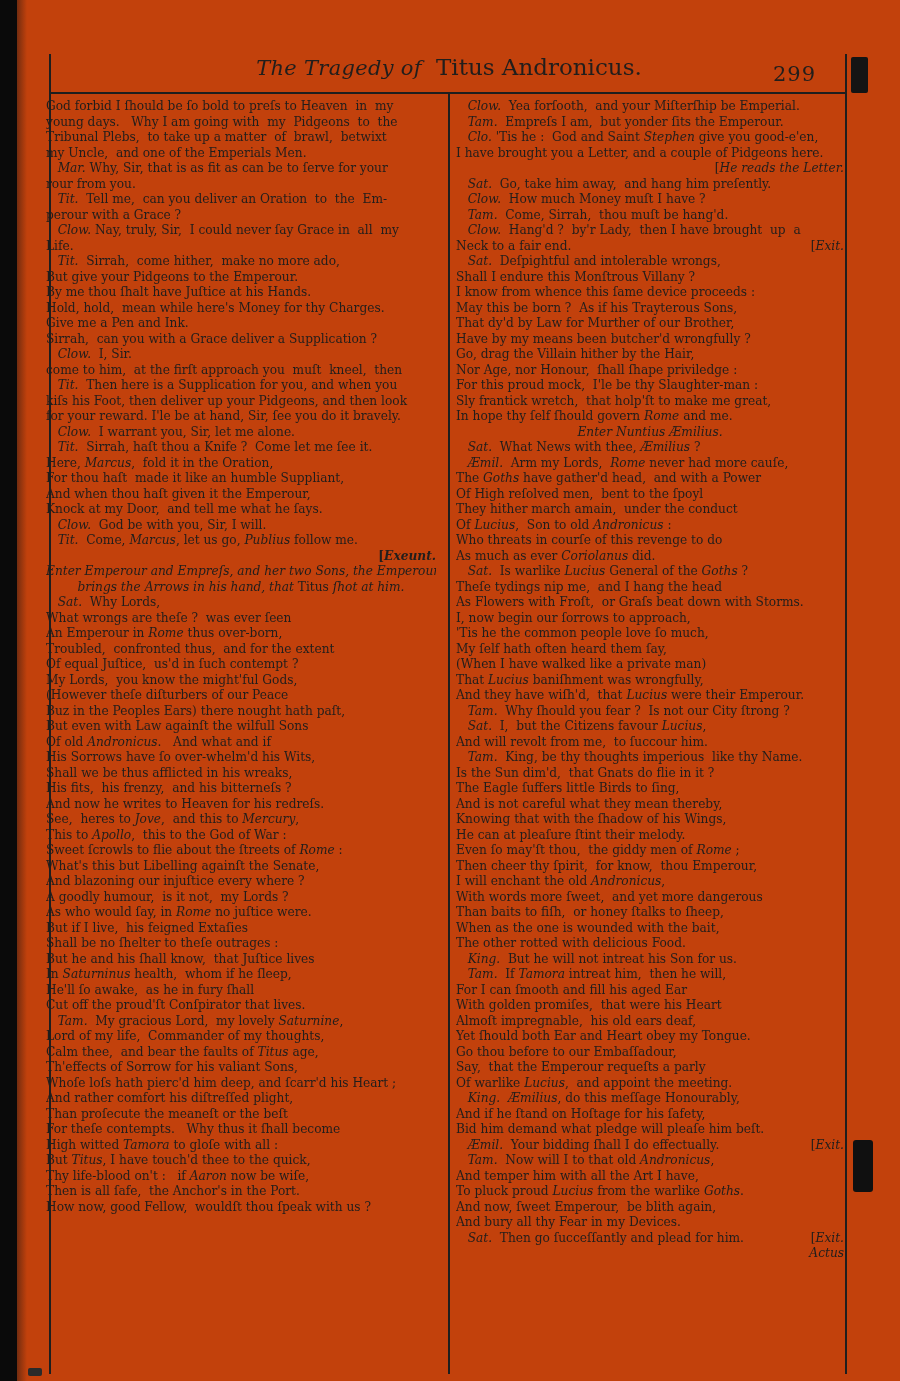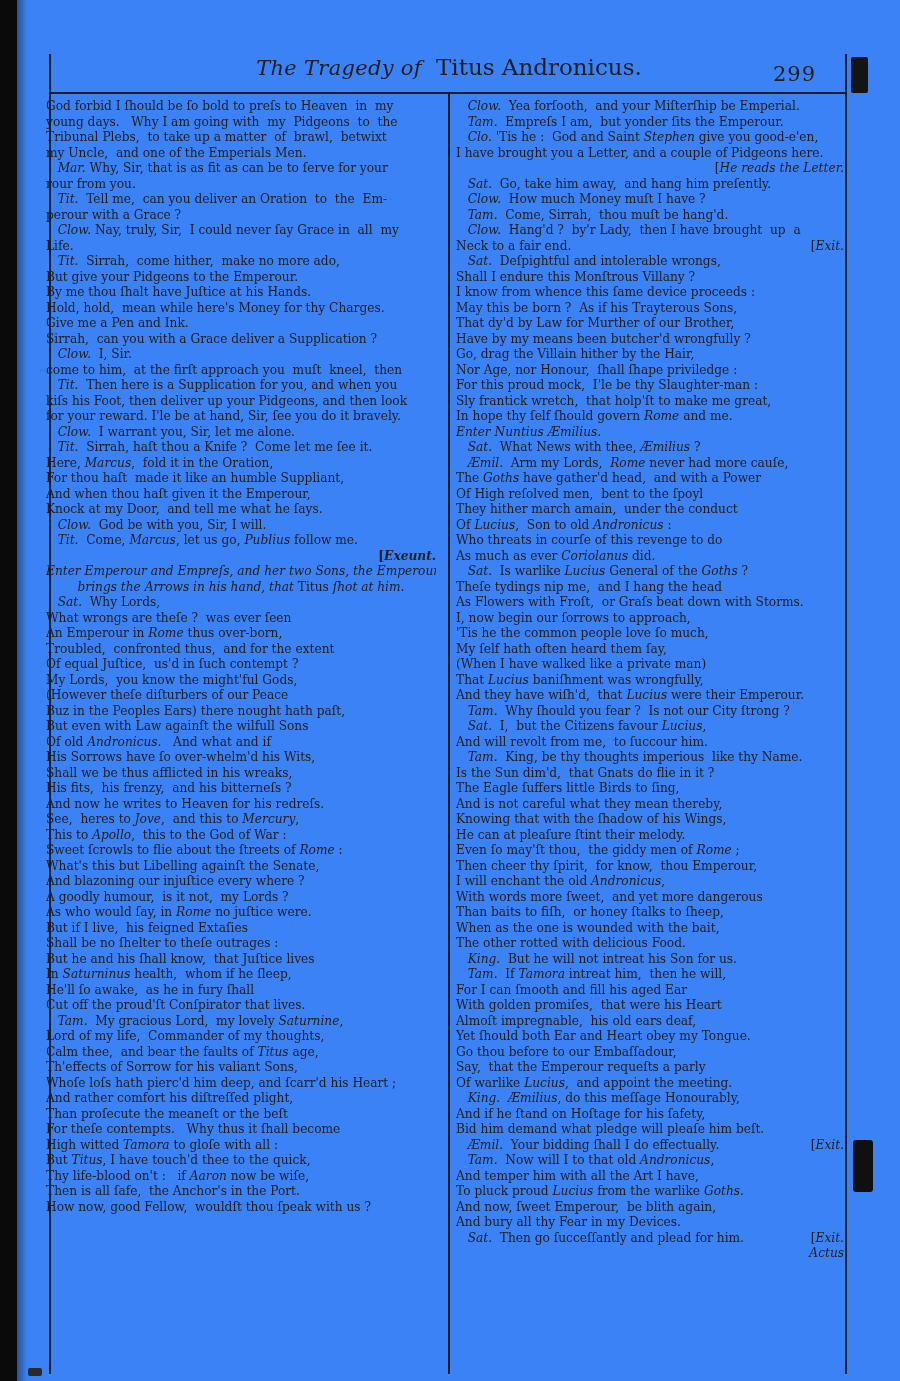--- a/index.html
+++ b/index.html
@@ -1,18 +1,18 @@
 <!DOCTYPE html>
 <html><head>
 <meta charset="utf-8">
 <style>
   html,body { margin:0; padding:0; background:#d8d8d4; }
   .page {
     position:relative; width:900px; height:1381px;
-    background:#3b82f6; overflow:hidden;
+    background:#c2410c; overflow:hidden;
     font-family:"DejaVu Serif","Liberation Serif",serif;
     color:#211e1c;
   }
   .scan-edge-left { position:absolute; left:0; top:0; width:17px; height:1381px; background:#0a0a0a; }
   .scan-edge-fade { position:absolute; left:17px; top:0; width:10px; height:1381px;
     background:linear-gradient(to right, rgba(20,20,20,.45), rgba(20,20,20,0)); }
   .mark-right-top { position:absolute; left:851px; top:57px; width:17px; height:36px; background:#141414; border-radius:2px; }
   .mark-right-mid { position:absolute; left:853px; top:1140px; width:20px; height:52px; background:#101010; border-radius:3px; }
   .mark-bottom-left { position:absolute; left:28px; top:1368px; width:14px; height:8px; background:#2a2a2a; border-radius:2px; }
 
@@ -146,21 +146,21 @@
       <div class="line"><span>Shall I endure this Monſtrous Villany ?</span></div>
       <div class="line"><span>I know from whence this ſame device proceeds :</span></div>
       <div class="line"><span>May this be born ?  As if his Trayterous Sons,</span></div>
       <div class="line"><span>That dy'd by Law for Murther of our Brother,</span></div>
       <div class="line"><span>Have by my means been butcher'd wrongfully ?</span></div>
       <div class="line"><span>Go, drag the Villain hither by the Hair,</span></div>
       <div class="line"><span>Nor Age, nor Honour,  ſhall ſhape priviledge :</span></div>
       <div class="line"><span>For this proud mock,  I'le be thy Slaughter-man :</span></div>
       <div class="line"><span>Sly frantick wretch,  that holp'ſt to make me great,</span></div>
       <div class="line"><span>In hope thy ſelf ſhould govern <i>Rome</i> and me.</span></div>
-      <div class="line" style=""><span><i>Enter Nuntius Æmilius.</i></span></div>
+      <div class="line" style="text-align: center;"><span><i>Enter Nuntius Æmilius.</i></span></div>
       <div class="line"><span>   <i>Sat.</i>  What News with thee, <i>Æmilius</i> ?</span></div>
       <div class="line"><span>   <i>Æmil.</i>  Arm my Lords,  <i>Rome</i> never had more cauſe,</span></div>
       <div class="line"><span>The <i>Goths</i> have gather'd head,  and with a Power</span></div>
       <div class="line"><span>Of High reſolved men,  bent to the ſpoyl</span></div>
       <div class="line"><span>They hither march amain,  under the conduct</span></div>
       <div class="line"><span>Of <i>Lucius</i>,  Son to old <i>Andronicus</i> :</span></div>
       <div class="line"><span>Who threats in courſe of this revenge to do</span></div>
       <div class="line"><span>As much as ever <i>Coriolanus</i> did.</span></div>
       <div class="line"><span>   <i>Sat.</i>  Is warlike <i>Lucius</i> General of the <i>Goths</i> ?</span></div>
       <div class="line"><span>Theſe tydings nip me,  and I hang the head</span></div>

